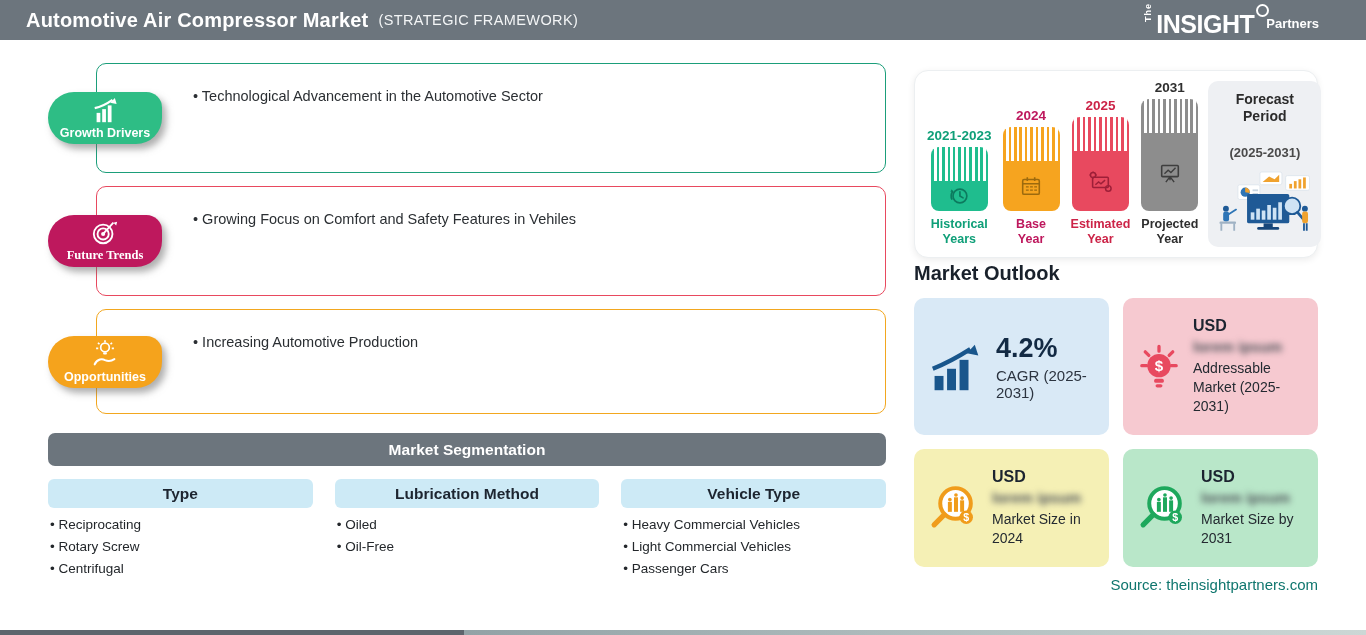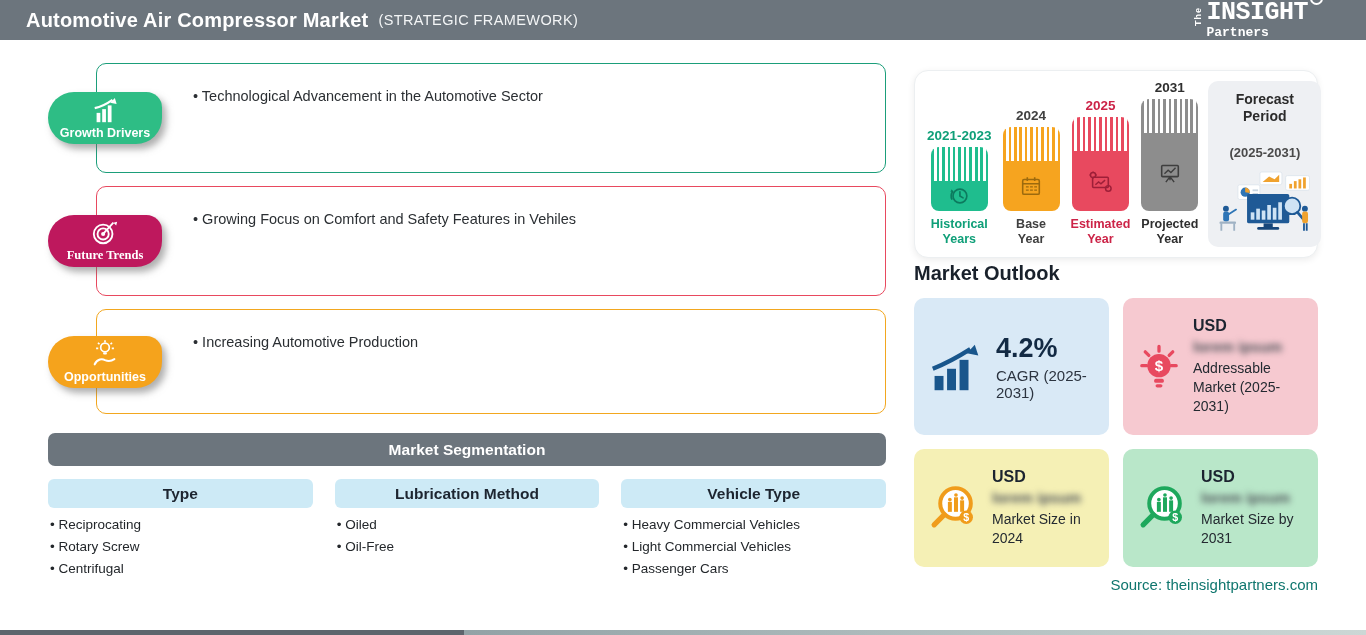--- a/index.html
+++ b/index.html
@@ -5,21 +5,21 @@
   * { margin:0; padding:0; box-sizing:border-box; }
   html,body { width:1366px; height:635px; }
   body { font-family:"Liberation Sans",sans-serif; background:#ffffff; position:relative; overflow:hidden; }
 
   
   .header { height:40px; background:#6c757d; display:flex; align-items:center; padding:0 46px 0 26px; color:#fff; }
   .hdr-title { font-size:20px; font-weight:700; letter-spacing:.2px; }
   .hdr-sub { font-size:14.5px; font-weight:500; margin-left:10px; letter-spacing:.4px; color:#f3f5f6; }
   .logo { margin-left:auto; display:flex; align-items:flex-end; gap:3px; }
   .logo-the { writing-mode:vertical-rl; transform:rotate(180deg); font-size:9px; font-weight:700; letter-spacing:1px; line-height:1; margin-bottom:14px; }
-  .logo-main { display:flex; flex-direction:column; align-items:flex-start;font-family:Liberation Mono, monospace; }
+  .logo-main { display:flex; align-items:center; }
   .logo-insight { font-size:25px; font-weight:800; letter-spacing:-.5px; line-height:1; position:relative; padding-right:12px; }
   .logo-glass { position:absolute; right:-3px; top:-8px; width:13px; height:13px; border:2.5px solid #fff; border-radius:50%; }
   .logo-partners { font-size:13px; font-weight:700; line-height:1.2; margin-right:1px; }
 
   
   .main { display:flex; padding:23px 48px 0; gap:28px; }
   .left { width:838px; flex:none; }
   .right { flex:1; min-width:0; }
 
   
@@ -56,21 +56,21 @@
              padding:10px 12px; height:188px; display:flex; gap:10px; margin-top:7px; background:#fff; }
   .tl-bars { flex:1; display:flex; gap:11px; align-items:flex-end; justify-content:space-between; }
   .tl-col { display:flex; flex-direction:column; align-items:center; justify-content:flex-end; height:100%; }
   .tl-year { font-size:13.5px; font-weight:800; margin-bottom:4px; white-space:nowrap; }
   .tl-bar { width:57px; border-radius:8px; overflow:hidden; display:flex; flex-direction:column; flex:none; }
   .tl-stripes { height:34px; flex:none; }
   .tl-body { flex:1; display:flex; align-items:center; justify-content:center; }
   .tl-cap { margin-top:6px; font-size:12.5px; font-weight:700; line-height:15px; text-align:center; }
   .h1 { height:64px; } .h2 { height:84px; } .h3 { height:94px; } .h4 { height:112px; }
   .tc-g .tl-year,.tc-g .tl-cap { color:#0f9f78; }
-  .tc-o .tl-year,.tc-o .tl-cap { color:#404040; }
+  .tc-o .tl-year,.tc-o .tl-cap { color:#be185d; }
   .tc-r .tl-year,.tc-r .tl-cap { color:#cc2347; }
   .tc-k .tl-year,.tc-k .tl-cap { color:#2f2f2f; }
   .st-g { background:repeating-linear-gradient(90deg,#1fbd8e 0 2.5px,#fff 2.5px 5.5px); }
   .st-o { background:repeating-linear-gradient(90deg,#f6a41f 0 2.5px,#fff 2.5px 5.5px); }
   .st-r { background:repeating-linear-gradient(90deg,#e8495f 0 2.5px,#fff 2.5px 5.5px); }
   .st-k { background:repeating-linear-gradient(90deg,#8d8d8d 0 2.5px,#fff 2.5px 5.5px); }
   .bd-g { background:#1fbd8e; } .bd-o { background:#f6a41f; } .bd-r { background:#e8495f; } .bd-k { background:#8d8d8d; }
   .fc-panel { width:113px; flex:none; background:#eef0f3; border-radius:10px; padding:10px 6px 5px;
               text-align:center; display:flex; flex-direction:column; }
   .fc-t1 { font-size:14px; font-weight:700; color:#2b2b2b; line-height:17px; }

